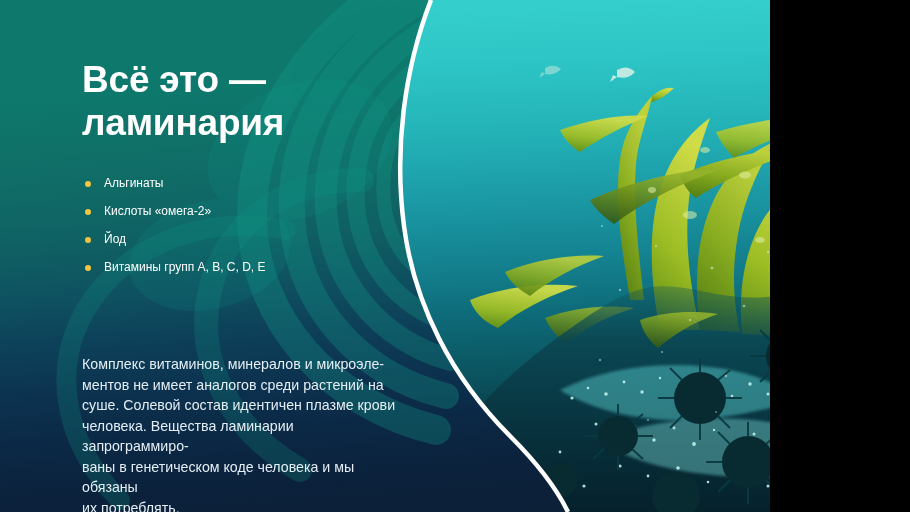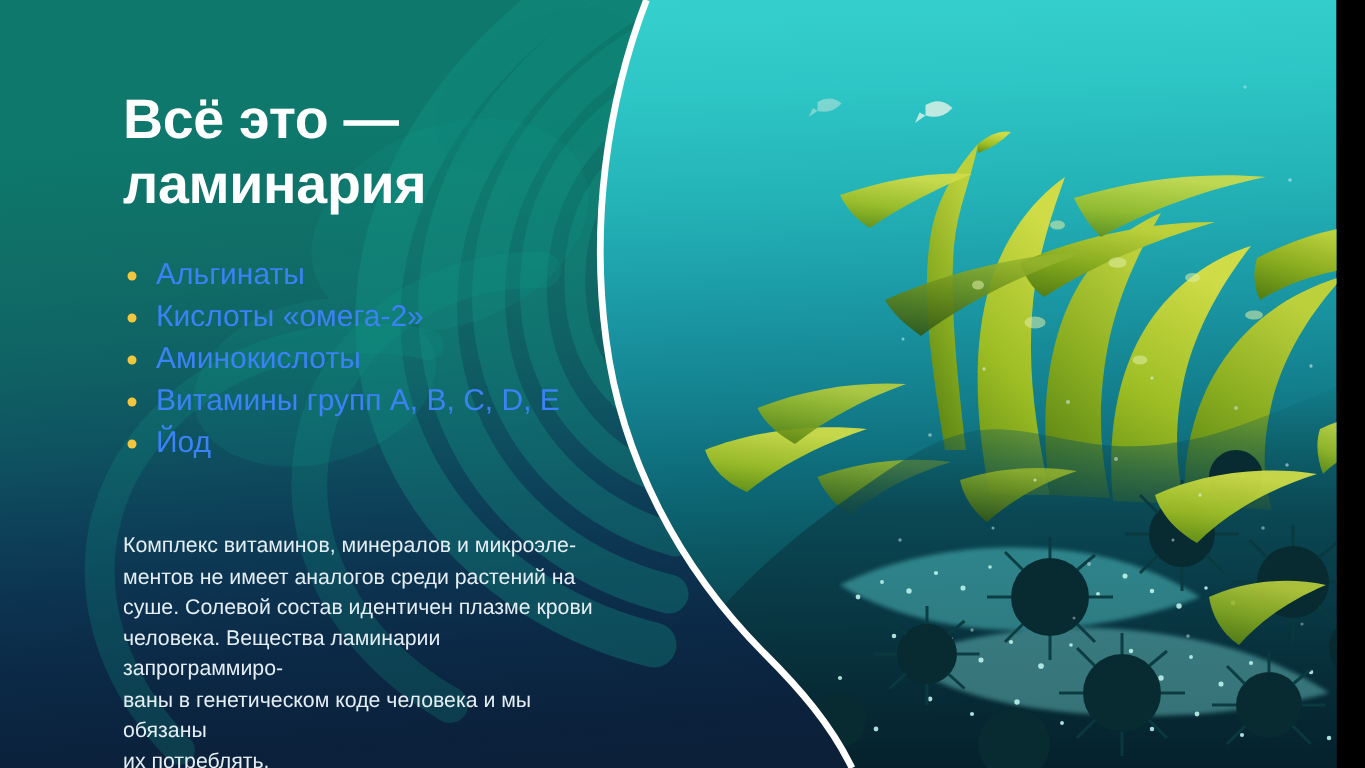--- a/index.html
+++ b/index.html
@@ -2,21 +2,21 @@
 <html><head>
 <meta charset="utf-8">
 <style>
   html, body {
     margin: 0;
     padding: 0;
     background: #000;
   }
   #slide {
     position: relative;
-    width: 891px;
+    width: 770px;
     height: 512px;
     overflow: hidden;
     font-family: "Liberation Sans", sans-serif;
     background: #0b2038;
   }
 
   
   #photo {
     position: absolute;
     inset: 0;
@@ -102,23 +102,23 @@
     top: 174px;
     left: 0;
     list-style: none;
     margin: 0;
     padding: 0;
   }
   #bullets li {
     position: relative;
     padding-left: 22px;
     margin-bottom: 9px;
-    font-size: 20px;
+    font-size: 12px;
     line-height: 19px;
-    color: #3b82f6;
+    color: #ffffff;
     white-space: nowrap;
   }
   #bullets li .dot {
     position: absolute;
     left: 3px;
     top: 7px;
     width: 6px;
     height: 6px;
     border-radius: 50%;
     background: #f2c63e;
@@ -423,29 +423,25 @@
       <li>
         <span class="dot"></span>
         <span>Альгинаты</span>
       </li>
       <li>
         <span class="dot"></span>
         <span>Кислоты «омега-2»</span>
       </li>
       <li>
         <span class="dot"></span>
-        <span>Аминокислоты</span>
+        <span>Йод</span>
       </li>
       <li>
         <span class="dot"></span>
         <span>Витамины групп A, B, C, D, E</span>
-      </li>
-      <li>
-        <span class="dot"></span>
-        <span>Йод</span>
       </li>
     </ul>
 
     <div id="para">Комплекс витаминов, минералов и микроэле-
 ментов не имеет аналогов среди растений на
 суше. Солевой состав идентичен плазме крови
 человека. Вещества ламинарии запрограммиро-
 ваны в генетическом коде человека и мы обязаны
 их потреблять.</div>
   </div>

